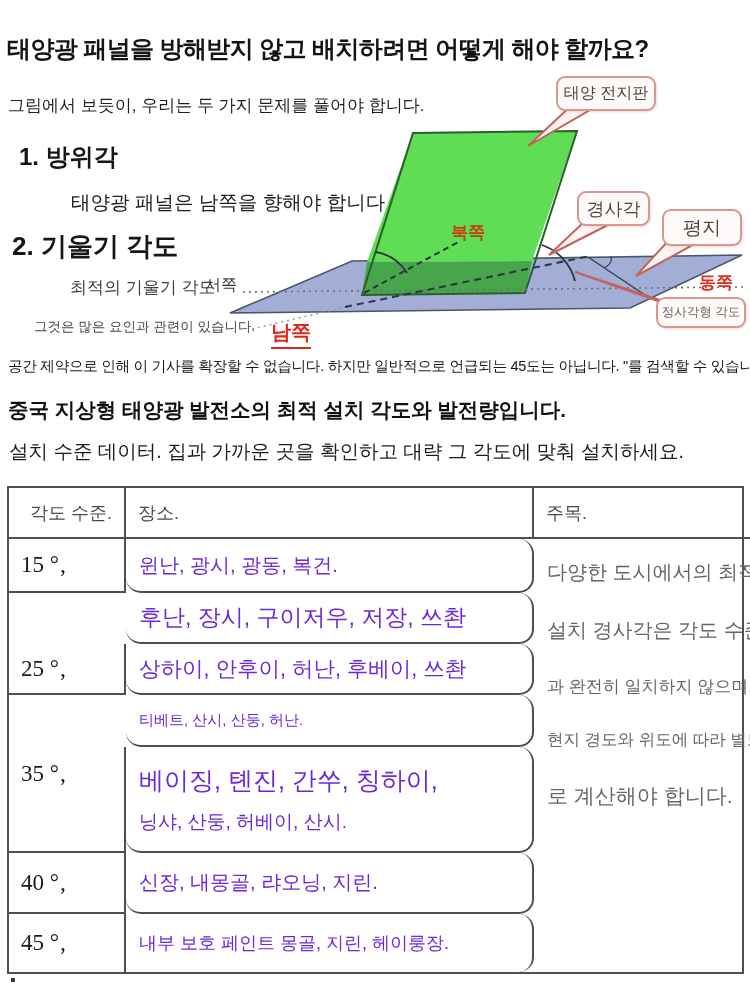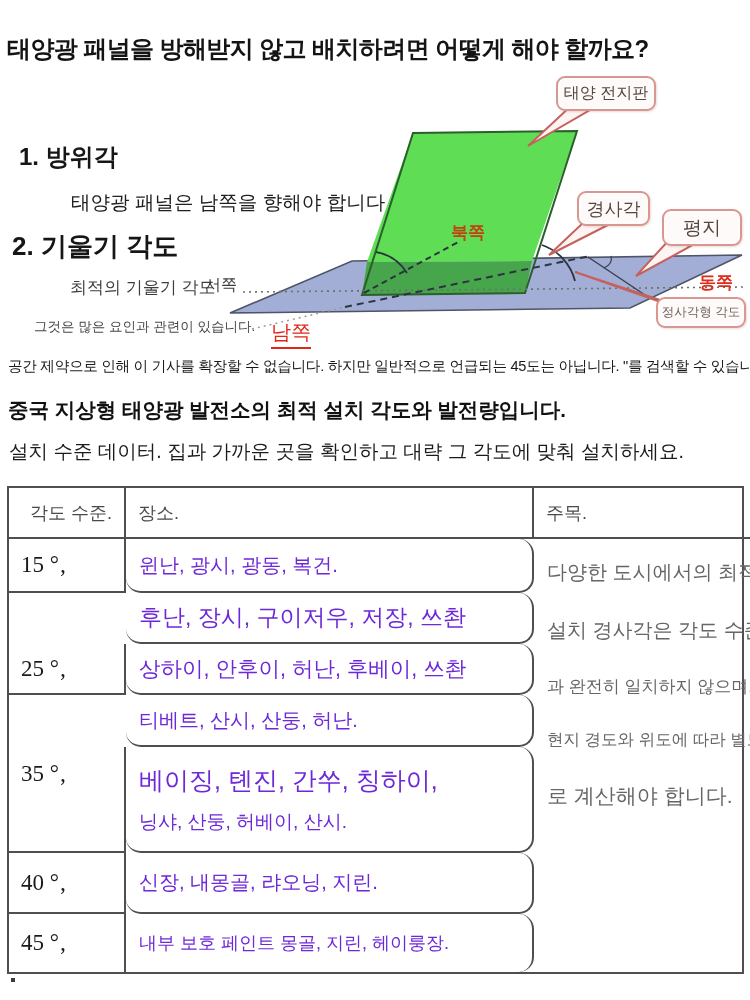--- a/index.html
+++ b/index.html
@@ -26,55 +26,56 @@
     color:#55463e;display:flex;align-items:center;justify-content:center;
     box-shadow:inset 0 0 0 2px rgba(255,255,255,.55), 1px 1px 2px rgba(180,120,110,.25);
   }
   .b-panel{left:556px;top:76px;width:96px;height:31px;font-size:16px;}
   .b-tilt{left:577px;top:191px;width:69px;height:31px;font-size:18px;}
   .b-flat{left:662px;top:209px;width:76px;height:33px;font-size:19px;}
   .b-square{left:656px;top:297px;width:86px;height:27px;font-size:12.5px;color:#6f5f58;}
   .lbl-west{left:205px;top:275px;font-size:16px;color:#3a3a3a;}
   .lbl-north{left:451px;top:221px;font-size:17px;font-weight:700;color:#c2410c;}
   .lbl-east{left:699px;top:271px;font-size:17px;font-weight:700;color:#df2b17;}
-  .lbl-south{left:271px;top:319px;font-size:20px;font-weight:400;color:#e02718;border-bottom:2px solid #e02718;padding-bottom:1px;}
+  .lbl-south{left:271px;top:319px;font-size:20px;font-weight:700;color:#e02718;border-bottom:2px solid #e02718;padding-bottom:1px;}
 
   
   .tbl{
     position:absolute;left:7px;top:486px;width:737px;height:488px;
     border:2px solid #4f4f4f;display:grid;box-sizing:border-box;
     grid-template-columns:117px 408px auto;
     grid-template-rows:51px 54px 51px 51px 52px 106px 61px auto;
   }
   .cell{box-sizing:border-box;}
   .bR{border-right:2px solid #4f4f4f;}
   .bB{border-bottom:2px solid #4f4f4f;}
   .hcell{font-size:18px;color:#4a4a4a;display:flex;align-items:center;}
   .h1{padding-left:21px;}.h2{padding-left:12px;}.h3{padding-left:12px;}
   .angle{
     font-family:"Liberation Serif","DejaVu Serif",serif;font-size:23px;color:#1a1a1a;
     display:flex;align-items:center;padding-left:12px;
   }
   .places{display:flex;align-items:center;padding-left:13px;color:#6d28d9;border-radius:15px;}
-  .p1{font-size:20px;}.p2{font-size:23px;}.p3{font-size:21.5px;}.p4{font-size:20px;text-align:center;}
+  .p1{font-size:20px;}.p2{font-size:23px;}.p3{font-size:21.5px;}.p4{font-size:15px;text-align:center;}
   .p6{font-size:20px;}.p7{font-size:18px;}
   .p5{flex-direction:column;align-items:flex-start;justify-content:center;gap:12px;}
   .p5 .big{font-size:25px;}
   .p5 .small{font-size:19px;}
   .note{padding:20px 6px 0 13px;color:#666;}
   .note p{margin:0 0 31px 0;white-space:nowrap;}
   .n1{font-size:20px;}.n2{font-size:20px;}.n3{font-size:17px;}.n4{font-size:16.5px;}.n5{font-size:21px;}
   .stray-dot{position:absolute;left:11px;top:978px;width:4px;height:4px;background:#3c3c3c;}
 </style>
 </head>
 <body>
 
 <div class="canvas">
 
   <div class="abs title">태양광 패널을 방해받지 않고 배치하려면 어떻게 해야 할까요?</div>
+  <div class="abs intro">그림에서 보듯이, 우리는 두 가지 문제를 풀어야 합니다.</div>
 
   <div class="abs sec1">1. 방위각</div>
   <div class="abs sec1-body">태양광 패널은 남쪽을 향해야 합니다.</div>
   <div class="abs sec2">2. 기울기 각도</div>
   <div class="abs opt-tilt">최적의 기울기 각도</div>
   <div class="abs factors">그것은 많은 요인과 관련이 있습니다.</div>
 
   <svg class="diagram-svg" viewBox="0 60 750 310">
 
     <polygon points="230,313 352,261 742,255 630,308" fill="#a3aed6" stroke="#4d5568" stroke-width="1.6"></polygon>

